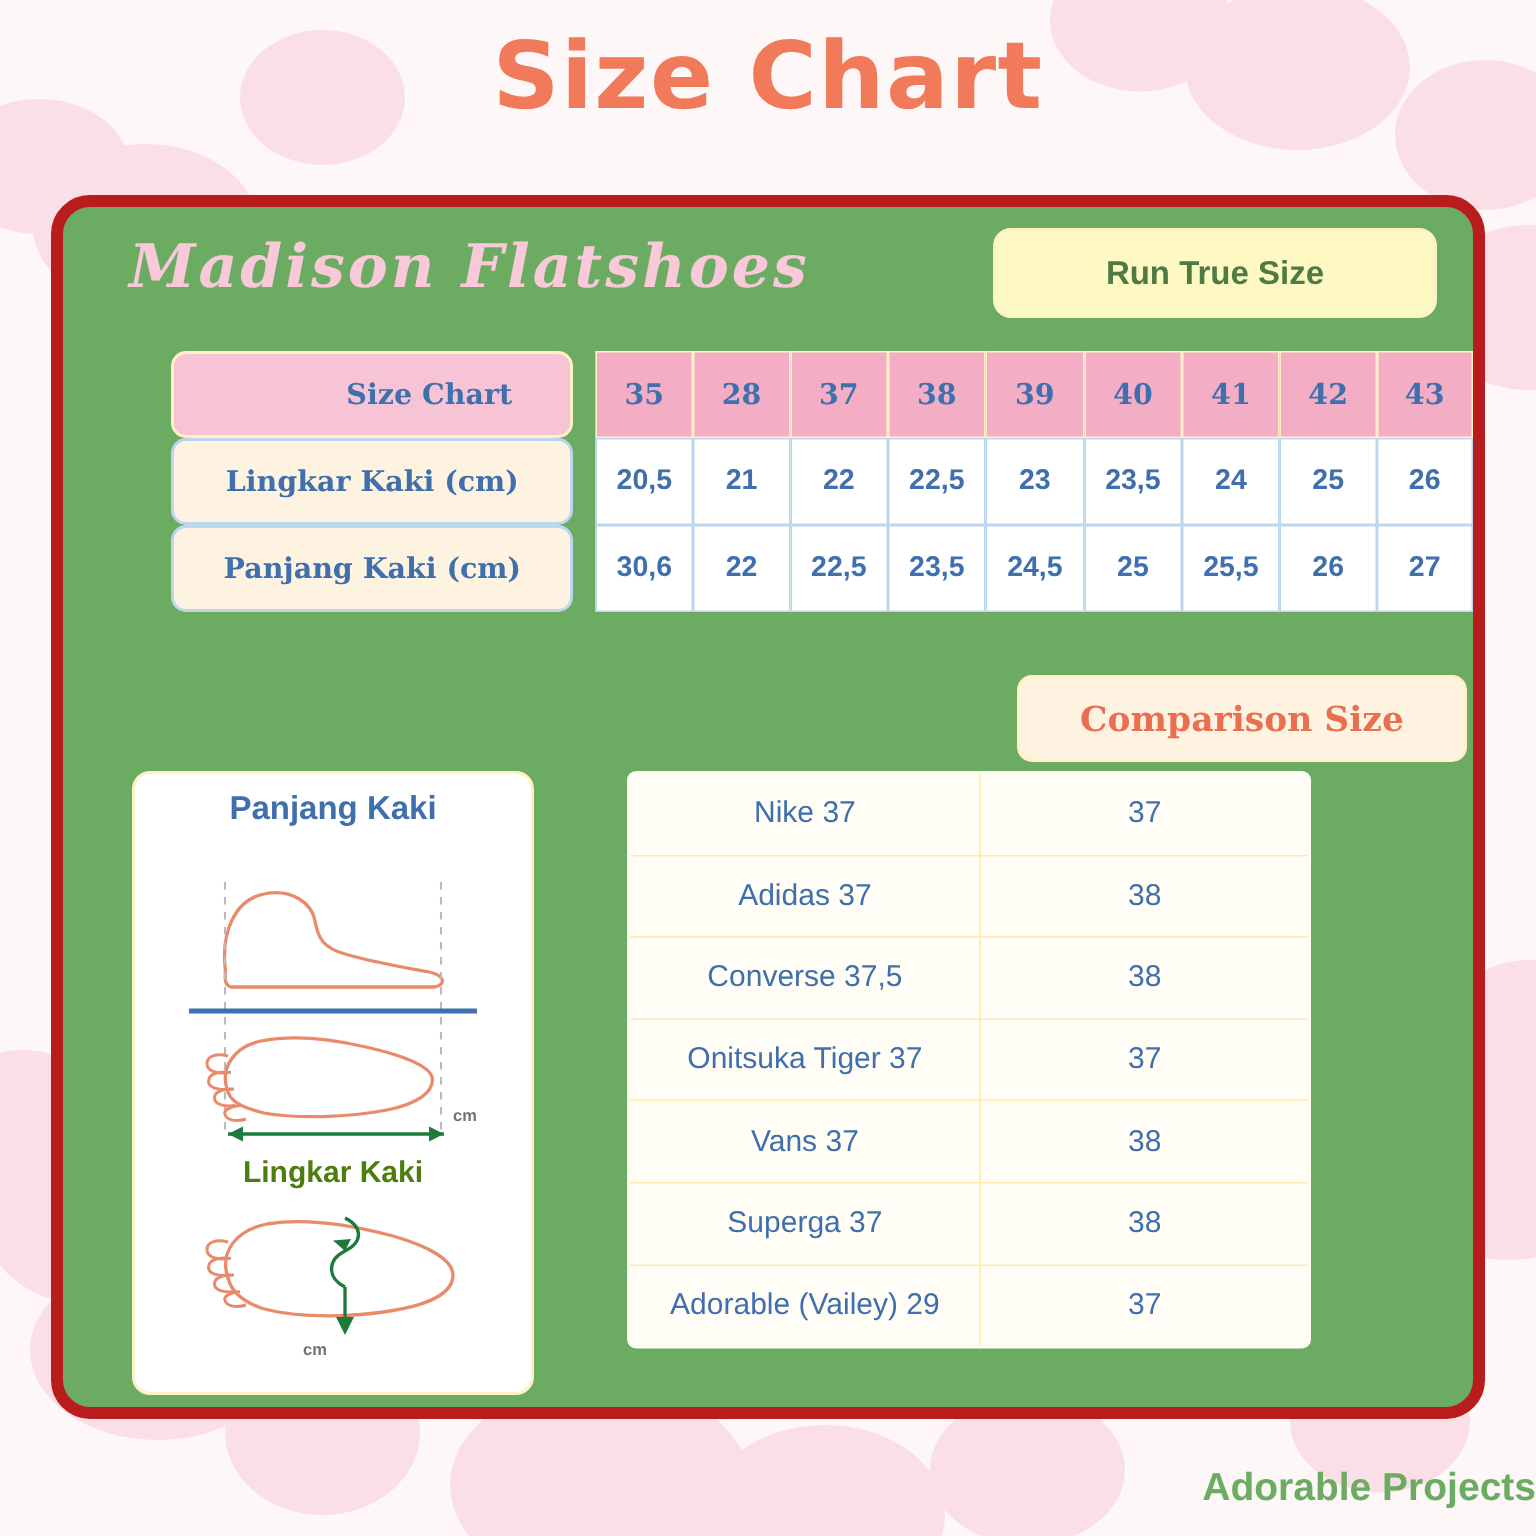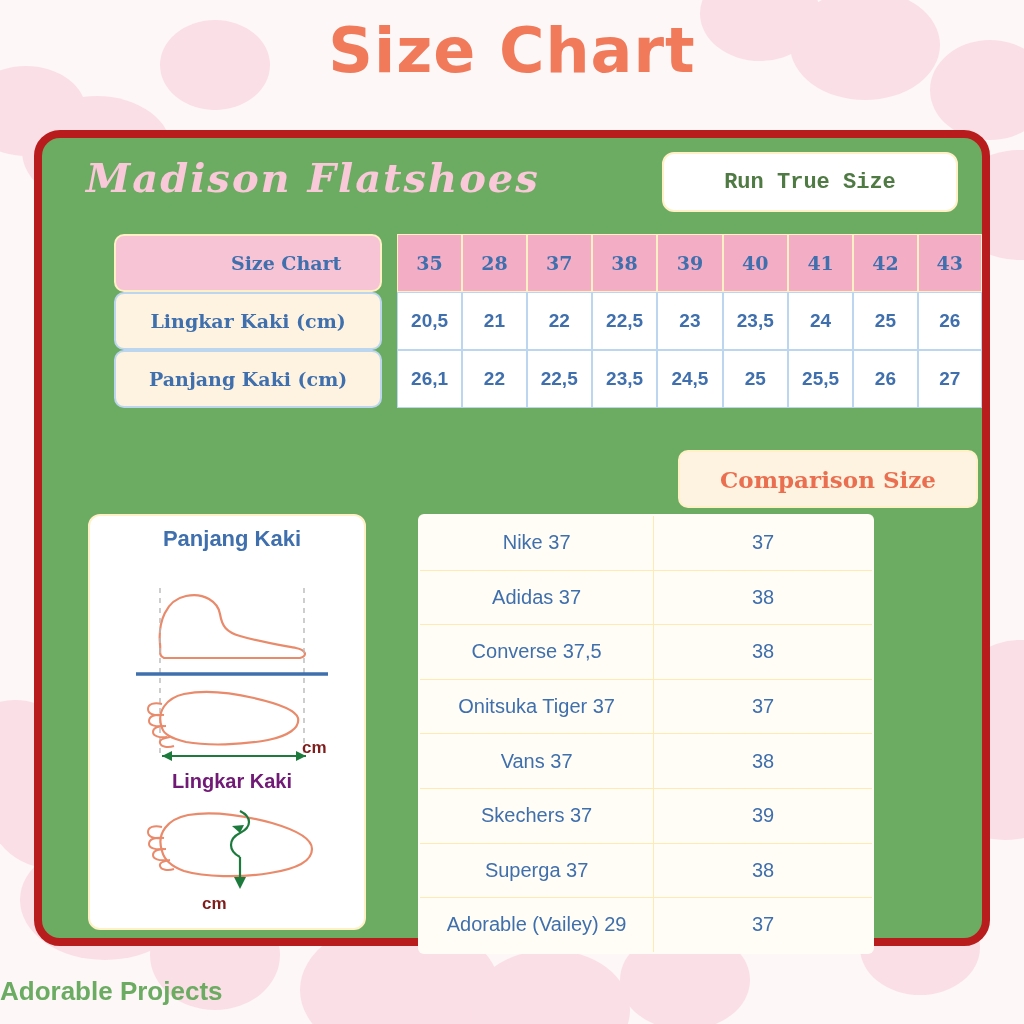--- a/index.html
+++ b/index.html
@@ -80,30 +80,30 @@
     font-style: italic;
     letter-spacing: 2px;
   }
 
   .run-true {
     position: absolute;
     right: 24px;
     top: 14px;
     width: 292px;
     height: 56px;
-    background: #ffffff;
+    background: #fef9c3;
     border: 2px solid #fff0c6;
     border-radius: 12px;
     display: flex;
     align-items: center;
     justify-content: center;
     color: #4f7a44;
     font-weight: bold;
     font-size: 22px;
-    font-family: Liberation Mono, monospace;
+    font-family: Liberation Sans, sans-serif;
   }
 
   
   .size-table {
     position: absolute;
     left: 72px;
     top: 96px;
     border-collapse: separate;
     border-spacing: 0;
   }
@@ -199,50 +199,49 @@
   
   .illus {
     position: absolute;
     left: 46px;
     top: 376px;
     width: 264px;
     height: 412px;
     background: #ffffff;
     border: 2px solid #fff0c6;
     border-radius: 12px;
-    padding-left: 10px;
   }
   .illus-title {
     text-align: center;
     color: #3f6fad;
     font-size: 22px;
     font-weight: bold;
     margin-top: 10px;
   }
   .illus-title2 {
     text-align: center;
-    color: #701a75;
+    color: #4d7c0f;
     font-size: 20px;
     font-weight: bold;
     margin-top: 4px;
   }
   .cm-label {
-    color: #7f1d1d;
-    font-weight: bold;
-    font-size: 17px;
+    color: #737373;
+    font-weight: bold;
+    font-size: 11px;
     text-align: right;
   }
 
   
   .footer {
     position: absolute;
     left: 0;
     top: 976px;
     width: 100%;
-    text-align: left;
+    text-align: right;
     color: #6cab62;
     font-weight: bold;
     font-size: 26px;
     z-index: 3;
   }
 </style>
 </head>
 <body>
 
 <div class="blob b1"></div>
@@ -297,21 +296,21 @@
       <td class="val-cell">22,5</td>
       <td class="val-cell">23</td>
       <td class="val-cell">23,5</td>
       <td class="val-cell">24</td>
       <td class="val-cell">25</td>
       <td class="val-cell">26</td>
     </tr>
     <tr>
       <td class="lbl-cell">Panjang Kaki (cm)</td>
       <td class="spacer-cell"></td>
-      <td class="val-cell">26,1</td>
+      <td class="val-cell">30,6</td>
       <td class="val-cell">22</td>
       <td class="val-cell">22,5</td>
       <td class="val-cell">23,5</td>
       <td class="val-cell">24,5</td>
       <td class="val-cell">25</td>
       <td class="val-cell">25,5</td>
       <td class="val-cell">26</td>
       <td class="val-cell">27</td>
     </tr>
   </tbody>
@@ -335,24 +334,20 @@
     </tr>
     <tr>
       <td class="brandname">Onitsuka Tiger 37</td>
       <td class="sizeval">37</td>
     </tr>
     <tr>
       <td class="brandname">Vans 37</td>
       <td class="sizeval">38</td>
     </tr>
     <tr>
-      <td class="brandname">Skechers 37</td>
-      <td class="sizeval">39</td>
-    </tr>
-    <tr>
       <td class="brandname">Superga 37</td>
       <td class="sizeval">38</td>
     </tr>
     <tr>
       <td class="brandname">Adorable (Vailey) 29</td>
       <td class="sizeval">37</td>
     </tr>
   </tbody>
     </table>
 

